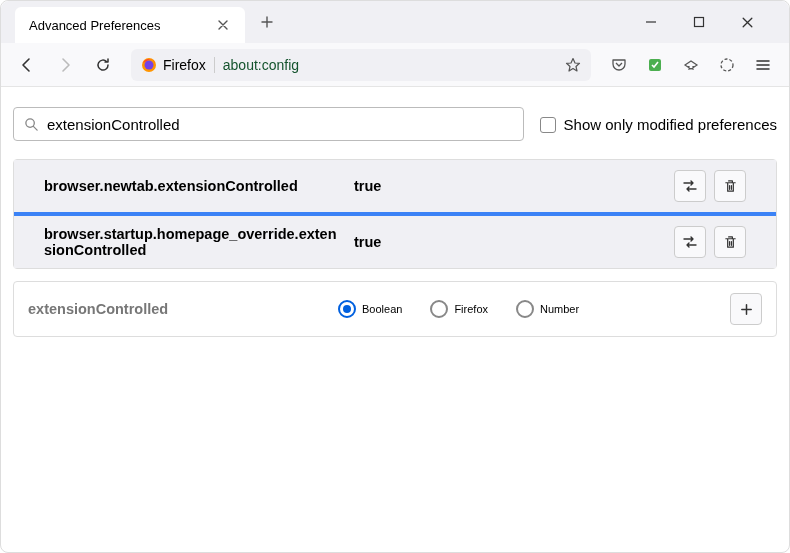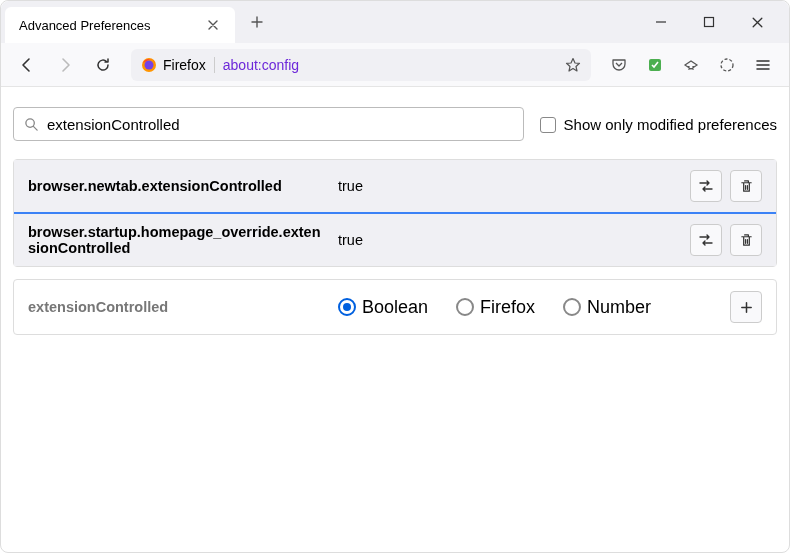--- a/index.html
+++ b/index.html
@@ -1,20 +1,20 @@
 <!DOCTYPE html>
 <html><head>
 <meta charset="utf-8">
 <style>
 * { margin: 0; padding: 0; box-sizing: border-box; font-family: -apple-system, BlinkMacSystemFont, "Segoe UI", sans-serif; }
 body { width: 790px; height: 553px; background: #fff; position: relative; overflow: hidden; }
 
 .window { width: 100%; height: 100%; border: 1px solid #ddd; border-radius: 8px; background: #fff; display: flex; flex-direction: column; }
 
-.titlebar { height: 42px; display: flex; align-items: center; padding: 0 4px; background: #f0f0f4; border-radius: 8px 8px 0 0; }
+.titlebar { height: 42px; display: flex; align-items: center; padding: 0 14px; background: #f0f0f4; border-radius: 8px 8px 0 0; }
 .tab { background: #fff; border-radius: 6px 6px 0 0; padding: 8px 14px; display: flex; align-items: center; gap: 8px; font-size: 13px; margin-top: 6px; height: 36px; min-width: 230px; }
 .tab-close { width: 16px; height: 16px; display: flex; align-items: center; justify-content: center; margin-left: auto; cursor: pointer; }
 .newtab-btn { width: 32px; height: 32px; display: flex; align-items: center; justify-content: center; cursor: pointer; margin-left: 6px; color: #555; }
 .win-controls { margin-left: auto; display: flex; gap: 24px; padding-right: 16px; }
 .win-btn { width: 24px; height: 24px; display: flex; align-items: center; justify-content: center; cursor: pointer; }
 
 .toolbar { height: 44px; display: flex; align-items: center; padding: 0 10px; gap: 6px; background: #f9f9fb; border-bottom: 1px solid #e5e5e5; }
 .nav-btn { width: 32px; height: 32px; display: flex; align-items: center; justify-content: center; cursor: pointer; border-radius: 4px; color: #333; }
 .nav-btn.disabled { color: #bbb; }
 .urlbar { flex: 1; height: 32px; background: #f0f0f4; border-radius: 6px; display: flex; align-items: center; padding: 0 10px; gap: 8px; font-size: 14px; margin: 0 6px; }
@@ -25,32 +25,32 @@
 
 .content { flex: 1; padding: 20px 12px; position: relative; }
 
 .search-row { display: flex; align-items: center; gap: 16px; margin-bottom: 18px; }
 .search-box { flex: 1; height: 34px; border: 1px solid #bbb; border-radius: 4px; display: flex; align-items: center; padding: 0 10px; gap: 8px; }
 .search-box input { border: none; outline: none; flex: 1; font-size: 15px; background: transparent; }
 .checkbox-row { display: flex; align-items: flex-end; gap: 8px; font-size: 15px; }
 .chk { width: 16px; height: 16px; border: 1px solid #888; border-radius: 3px; }
 
 .prefs-table { border: 1px solid #ddd; border-radius: 4px; }
-.pref-row { display: flex; align-items: center; padding: 10px 14px; gap: 10px; min-height: 48px; }
+.pref-row { display: flex; align-items: center; padding: 10px 30px; gap: 10px; min-height: 48px; }
 .pref-row.striped { background: #f0f0f4; }
-.pref-row + .pref-row { border-top: 2px solid #3b82f6; }
+.pref-row + .pref-row { border-top: 4px solid #3b82f6; }
 .pref-name { flex: 0 0 300px; font-weight: bold; font-size: 14.5px; word-break: break-word; }
-.pref-value { flex: 1; font-weight: normal; font-size: 14.5px; }
+.pref-value { flex: 1; font-weight: bold; font-size: 14.5px; }
 .pref-actions { display: flex; gap: 8px; }
 .icon-btn { width: 32px; height: 32px; border: 1px solid #ccc; border-radius: 4px; background: #f9f9fb; display: flex; align-items: center; justify-content: center; cursor: pointer; }
 
 .new-pref-row { border: 1px solid #ddd; border-radius: 4px; margin-top: 12px; display: flex; align-items: center; padding: 10px 14px; gap: 10px; min-height: 56px; }
 .new-pref-name { flex: 0 0 300px; font-weight: bold; font-size: 14.5px; color: #777; }
 .radio-group { display: flex; gap: 28px; flex: 1; }
-.radio-item { display: flex; align-items: center; gap: 6px; font-size: 18px; }
+.radio-item { display: flex; align-items: center; gap: 6px; font-size: 11px; }
 .radio { width: 18px; height: 18px; border: 2px solid #888; border-radius: 50%; display: flex; align-items: center; justify-content: center; }
 .radio.checked { border-color: #0060df; }
 .radio.checked::after { content: ''; width: 8px; height: 8px; background: #0060df; border-radius: 50%; }
 
 .watermark { position: absolute; top: 50%; left: 50%; transform: translate(-50%, -30%); font-size: 90px; font-weight: 800; font-style: italic; color: rgba(255, 80, 0, 0.08); pointer-events: none; white-space: nowrap; letter-spacing: -2px; }
 .watermark .sup { font-size: 40px; vertical-align: super; }
 
 svg { display: block; }
 </style>
 </head>
@@ -108,21 +108,21 @@
     </div>
     <div class="urlbar">
       <span class="urlbar-identity">
         <svg class="ff-icon" viewBox="0 0 16 16">
             <circle cx="8" cy="8" r="7" fill="#ff9500"></circle>
             <circle cx="8" cy="8" r="4.5" fill="#7542e5"></circle>
             <path d="M2 6 Q4 2 8 2 Q13 2 14 7 Q14 3 9 2" fill="#ff3b30"></path>
           </svg>
         <span>Firefox</span>
       </span>
-      <span style="color:#6d28d9">about:config</span>
+      <span style="color:#14532d">about:config</span>
       <span class="star-btn">
         <svg width="16" height="16" viewBox="0 0 16 16">
             <path d="M8 1.5 L10 6 L14.5 6.3 L11 9.5 L12 14 L8 11.5 L4 14 L5 9.5 L1.5 6.3 L6 6 Z" stroke="#555" stroke-width="1.2" fill="none" stroke-linejoin="round"></path>
           </svg>
       </span>
     </div>
     <div class="toolbar-right">
       <div class="nav-btn">
         <svg width="16" height="16" viewBox="0 0 16 16">
             <path d="M2 3 H14 V7 A6 6 0 0 1 2 7 Z M5 6 L8 9 L11 6" stroke="#555" stroke-width="1.3" fill="none" stroke-linejoin="round"></path>

